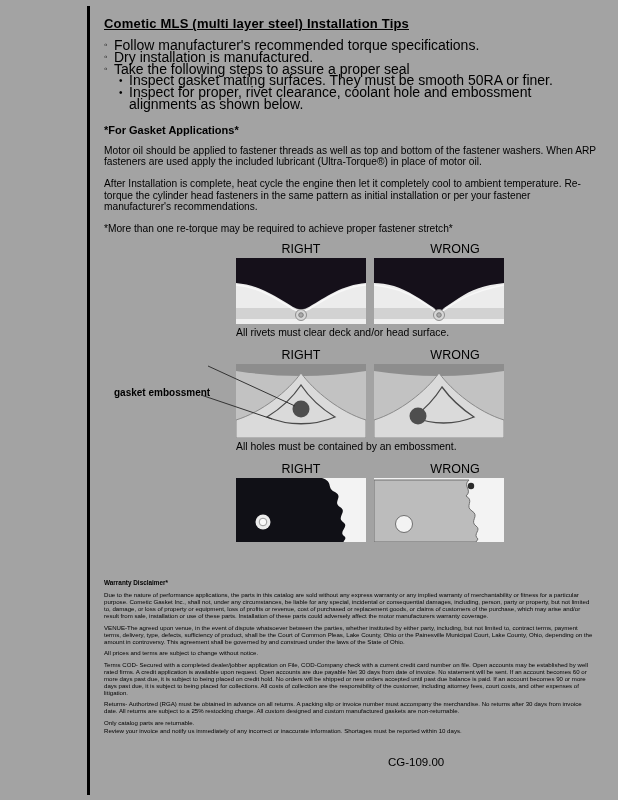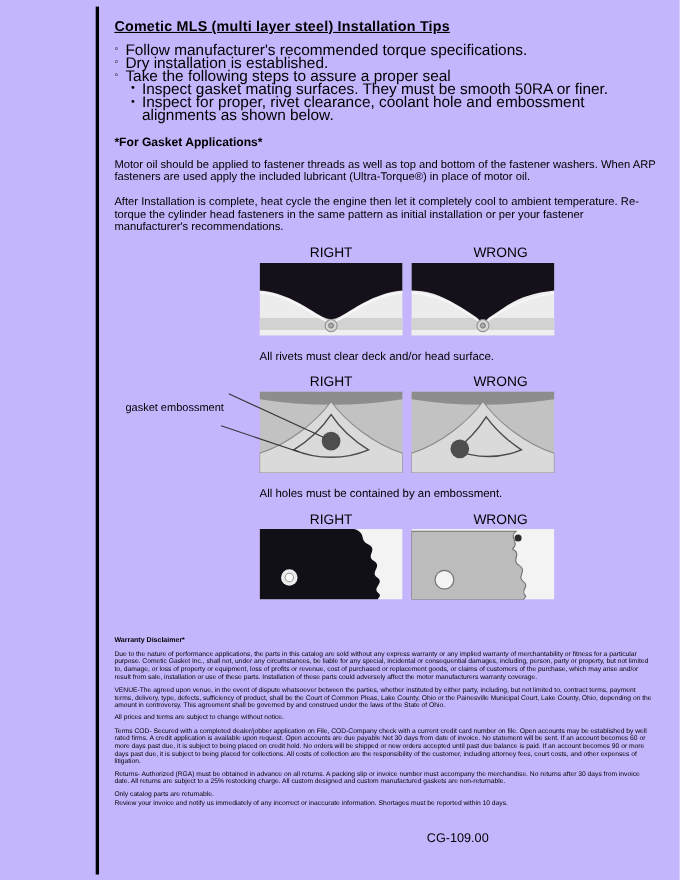--- a/index.html
+++ b/index.html
@@ -2,21 +2,21 @@
 <html><head>
 <meta charset="utf-8">
 <style>
   * { margin:0; padding:0; box-sizing:border-box; }
   html,body { background:#ffffff; }
   body {
     width:618px; height:800px;
     font-family:"Liberation Sans", sans-serif;
     color:#000;
   }
-  .page { position:relative; width:618px; height:800px; background:#c4b5fd; overflow:hidden; }
+  .page { position:relative; width:618px; height:800px; background:#a3a3a3; overflow:hidden; }
   .left-rule { position:absolute; left:87px; top:6px; width:3px; height:789px; background:#000; }
   .content { position:absolute; left:104px; top:16px; width:492px; }
 
   .title {
     font-size:13px; font-weight:bold; text-decoration:underline;
     letter-spacing:.2px; margin-bottom:9px;
   }
 
   .bullets { list-style:none; font-size:14px; line-height:11.8px; }
   .bullets li { position:relative; padding-left:10px; }
@@ -27,55 +27,56 @@
   .diesel-heading { font-size:11px; font-weight:bold; margin-top:13px; margin-bottom:9px; }
   .para { font-size:10.2px; line-height:11.6px; max-width:492px; margin-bottom:10px; }
   .note { font-size:10.2px; margin-bottom:2px; }
 
   .diagrams { margin-top:8px; }
   .drow { position:relative; margin-bottom:9px; }
   .dhead { display:flex; gap:24px; margin-left:132px; }
   .dhead span { width:130px; text-align:center; font-size:12.5px; }
   .dimgs { display:flex; gap:8px; margin-left:132px; margin-top:2px; }
   .dimgs svg { display:block; }
-  .dcap { margin-left:132px; font-size:10.4px; line-height:12px; margin-top:14px; max-width:280px; }
+  .dcap { margin-left:132px; font-size:10.4px; line-height:12px; margin-top:3px; max-width:280px; }
   .dcap.narrow { max-width:235px; }
 
   .callout { position:absolute; font-size:10px; line-height:11px; }
   .callout-1 { left:10px; top:10px; width:96px; }
-  .callout-2 { left:10px; top:26px; width:110px; }
+  .callout-2 { left:10px; top:39px; width:110px;font-weight:bold; }
   .callout-lines { position:absolute; left:0; top:0; pointer-events:none; }
 
   .warranty { position:absolute; left:104px; top:579px; width:492px; }
   .warranty h3 { font-size:6.4px; font-weight:bold; margin-bottom:5px; }
   .warranty p { font-size:6.1px; line-height:7px; margin-bottom:4.5px; }
   .warranty p.tight { margin-bottom:1px; }
 
   .footer { position:absolute; left:388px; top:756px; font-size:11.5px; }
 </style>
 </head>
 <body>
 
 <div class="page">
   <div class="left-rule"></div>
 
   <div class="content">
     <h1 class="title">Cometic MLS (multi layer steel) Installation Tips</h1>
 
     <ul class="bullets">
       <li class="l1">Follow manufacturer's recommended torque specifications.</li>
-      <li class="l1">Dry installation is established.</li>
+      <li class="l1">Dry installation is manufactured.</li>
       <li class="l1">Take the following steps to assure a proper seal</li>
       <li class="l2">Inspect gasket mating surfaces.  They must be smooth 50RA or finer.</li>
       <li class="l2">Inspect for proper, rivet clearance, coolant hole and embossment alignments as shown below.</li>
     </ul>
 
     <h2 class="diesel-heading">*For Gasket Applications*</h2>
     <p class="para">Motor oil should be applied to fastener threads as well as top and bottom of the fastener washers. When ARP fasteners are used apply the included lubricant (Ultra-Torque®) in place of motor oil.</p>
     <p class="para">After Installation is complete, heat cycle the engine then let it completely cool to ambient temperature. Re-torque the cylinder head fasteners in the same pattern as initial installation or per your fastener manufacturer's recommendations.</p>
+    <p class="note">*More than one re-torque may be required to achieve proper fastener stretch*</p>
 
     <div class="diagrams">
 
       <div class="drow">
         <div class="dhead">
           <span>RIGHT</span>
           <span>WRONG</span>
         </div>
         <div class="dimgs">
           <svg viewBox="0 0 130 66" width="130" height="66">

